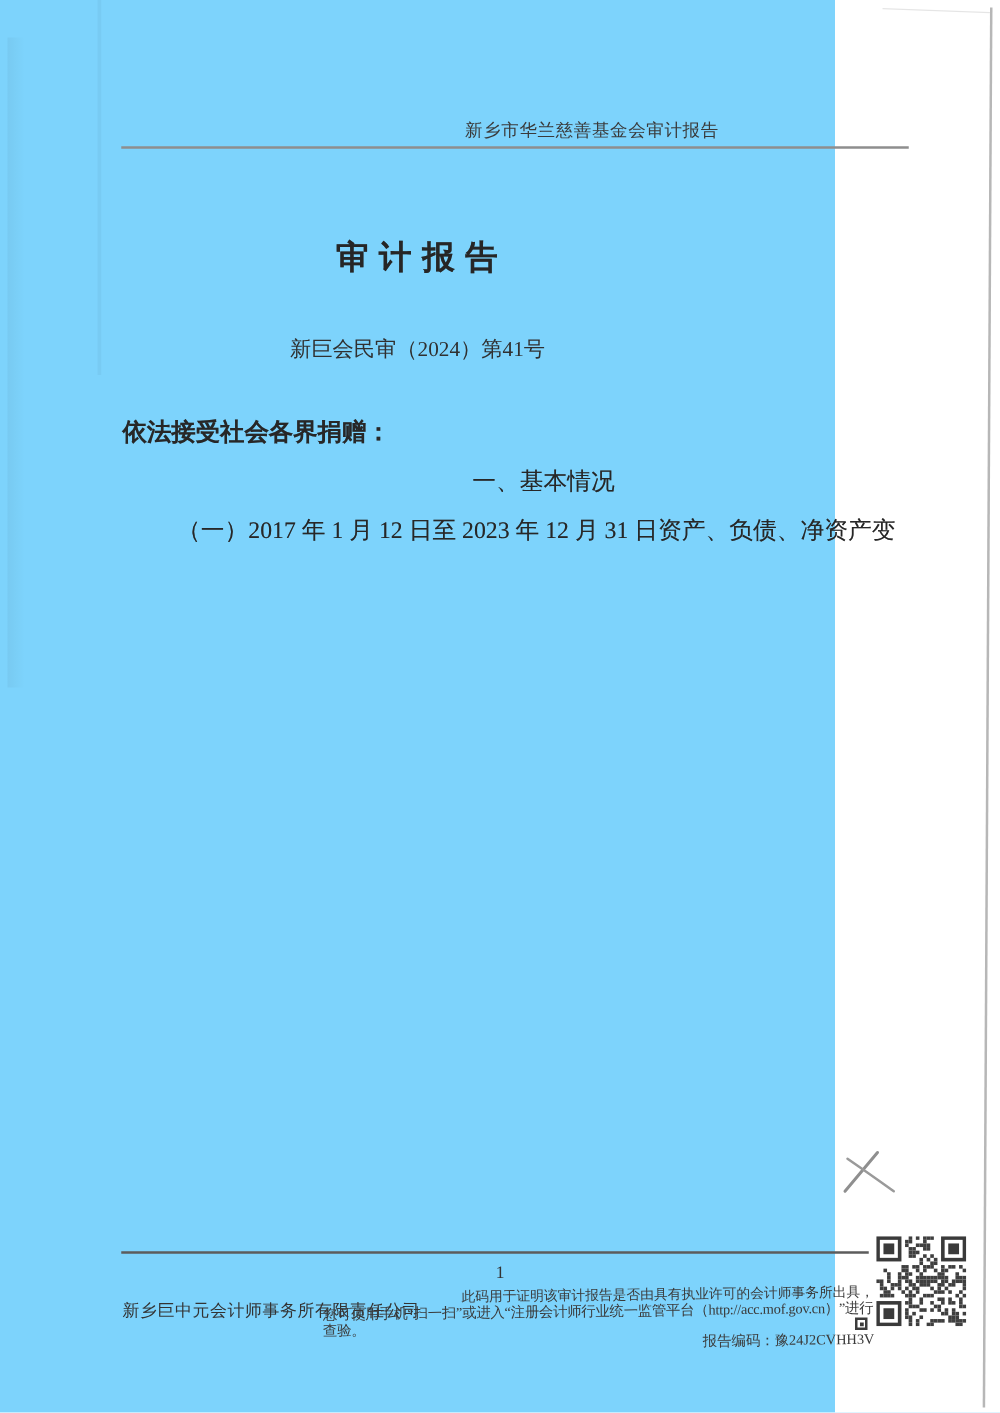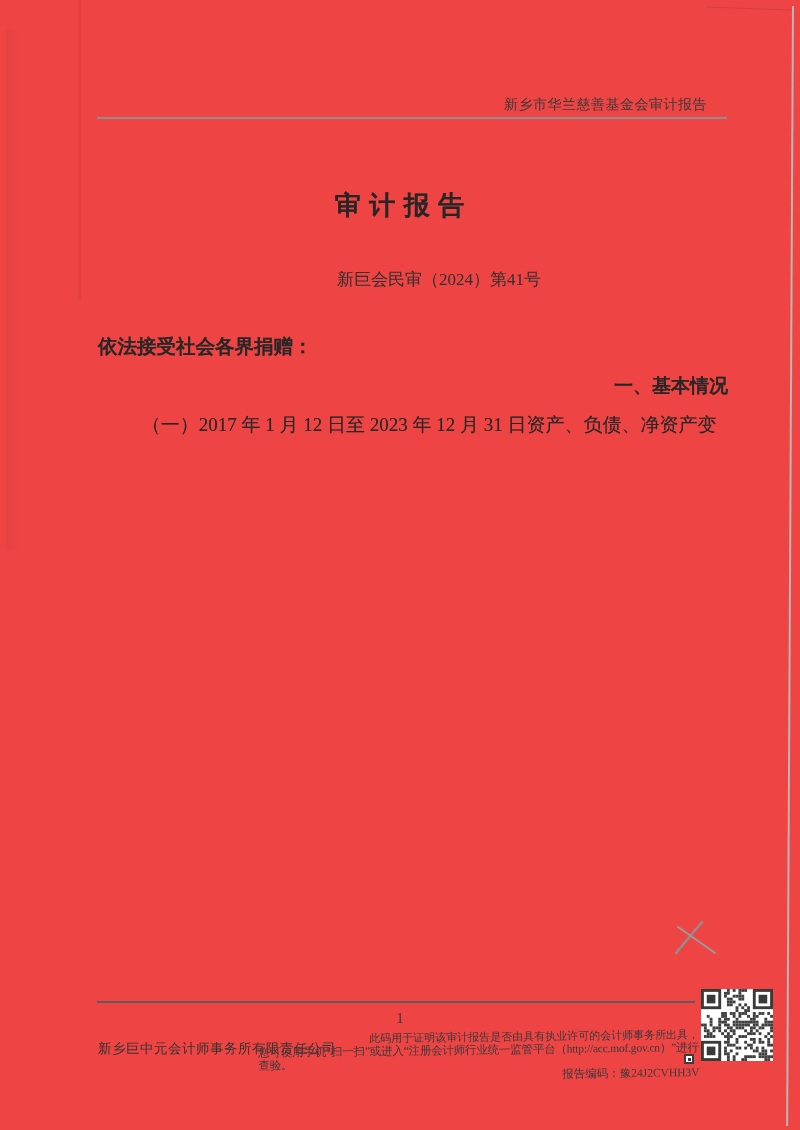--- a/index.html
+++ b/index.html
@@ -4,22 +4,22 @@
 <style>
   html, body {
     margin: 0; padding: 0;
     width: 800px; height: 1130px;
     overflow: hidden;
     background: #ffffff;
     font-family: "Liberation Serif", "DejaVu Serif", serif;
   }
   .page {
     position: relative;
-    width: 800px; height: 1130px;
-    background: #ef4444;
+    width: 668px; height: 1130px;
+    background: #7dd3fc;
     color: #2d2d2d;
   }
   
   .running-header {
     position: absolute;
     top: 96px; right: 93px;
     font-size: 14px;
     letter-spacing: 0.5px;
     color: #3a3a3a;
   }
@@ -41,21 +41,20 @@
     letter-spacing: 1px;
     text-shadow: 0 0 0.5px rgba(40,40,40,0.55);
   }
   .doc-number {
     position: absolute;
     top: 268px; left: 0;
     width: 100%;
     text-align: center;
     font-size: 17px;
     color: #303030;
-    padding-left: 39px;
   }
   
   .content {
     position: absolute;
     top: 327px; left: 98px;
     width: 630px;
     font-size: 19px;
     line-height: 39px;
     text-align: justify;
     color: #272727;
@@ -64,23 +63,23 @@
   .content p, .content h3 {
     margin: 0; padding: 0;
   }
   .addressee {
     font-weight: bold;
     font-size: 19.5px;
   }
   .para { text-indent: 2.3em; }
   .sec-heading {
     font-size: 19px;
-    font-weight: bold;
+    font-weight: normal;
     text-indent: 2.3em;
-    text-align: right;
+    text-align: center;
   }
   
   .footer-rule {
     position: absolute;
     top: 1001px; left: 97px;
     width: 598px; height: 1.5px;
     background: #5c5c5c;
   }
   .footer-firm {
     position: absolute;

